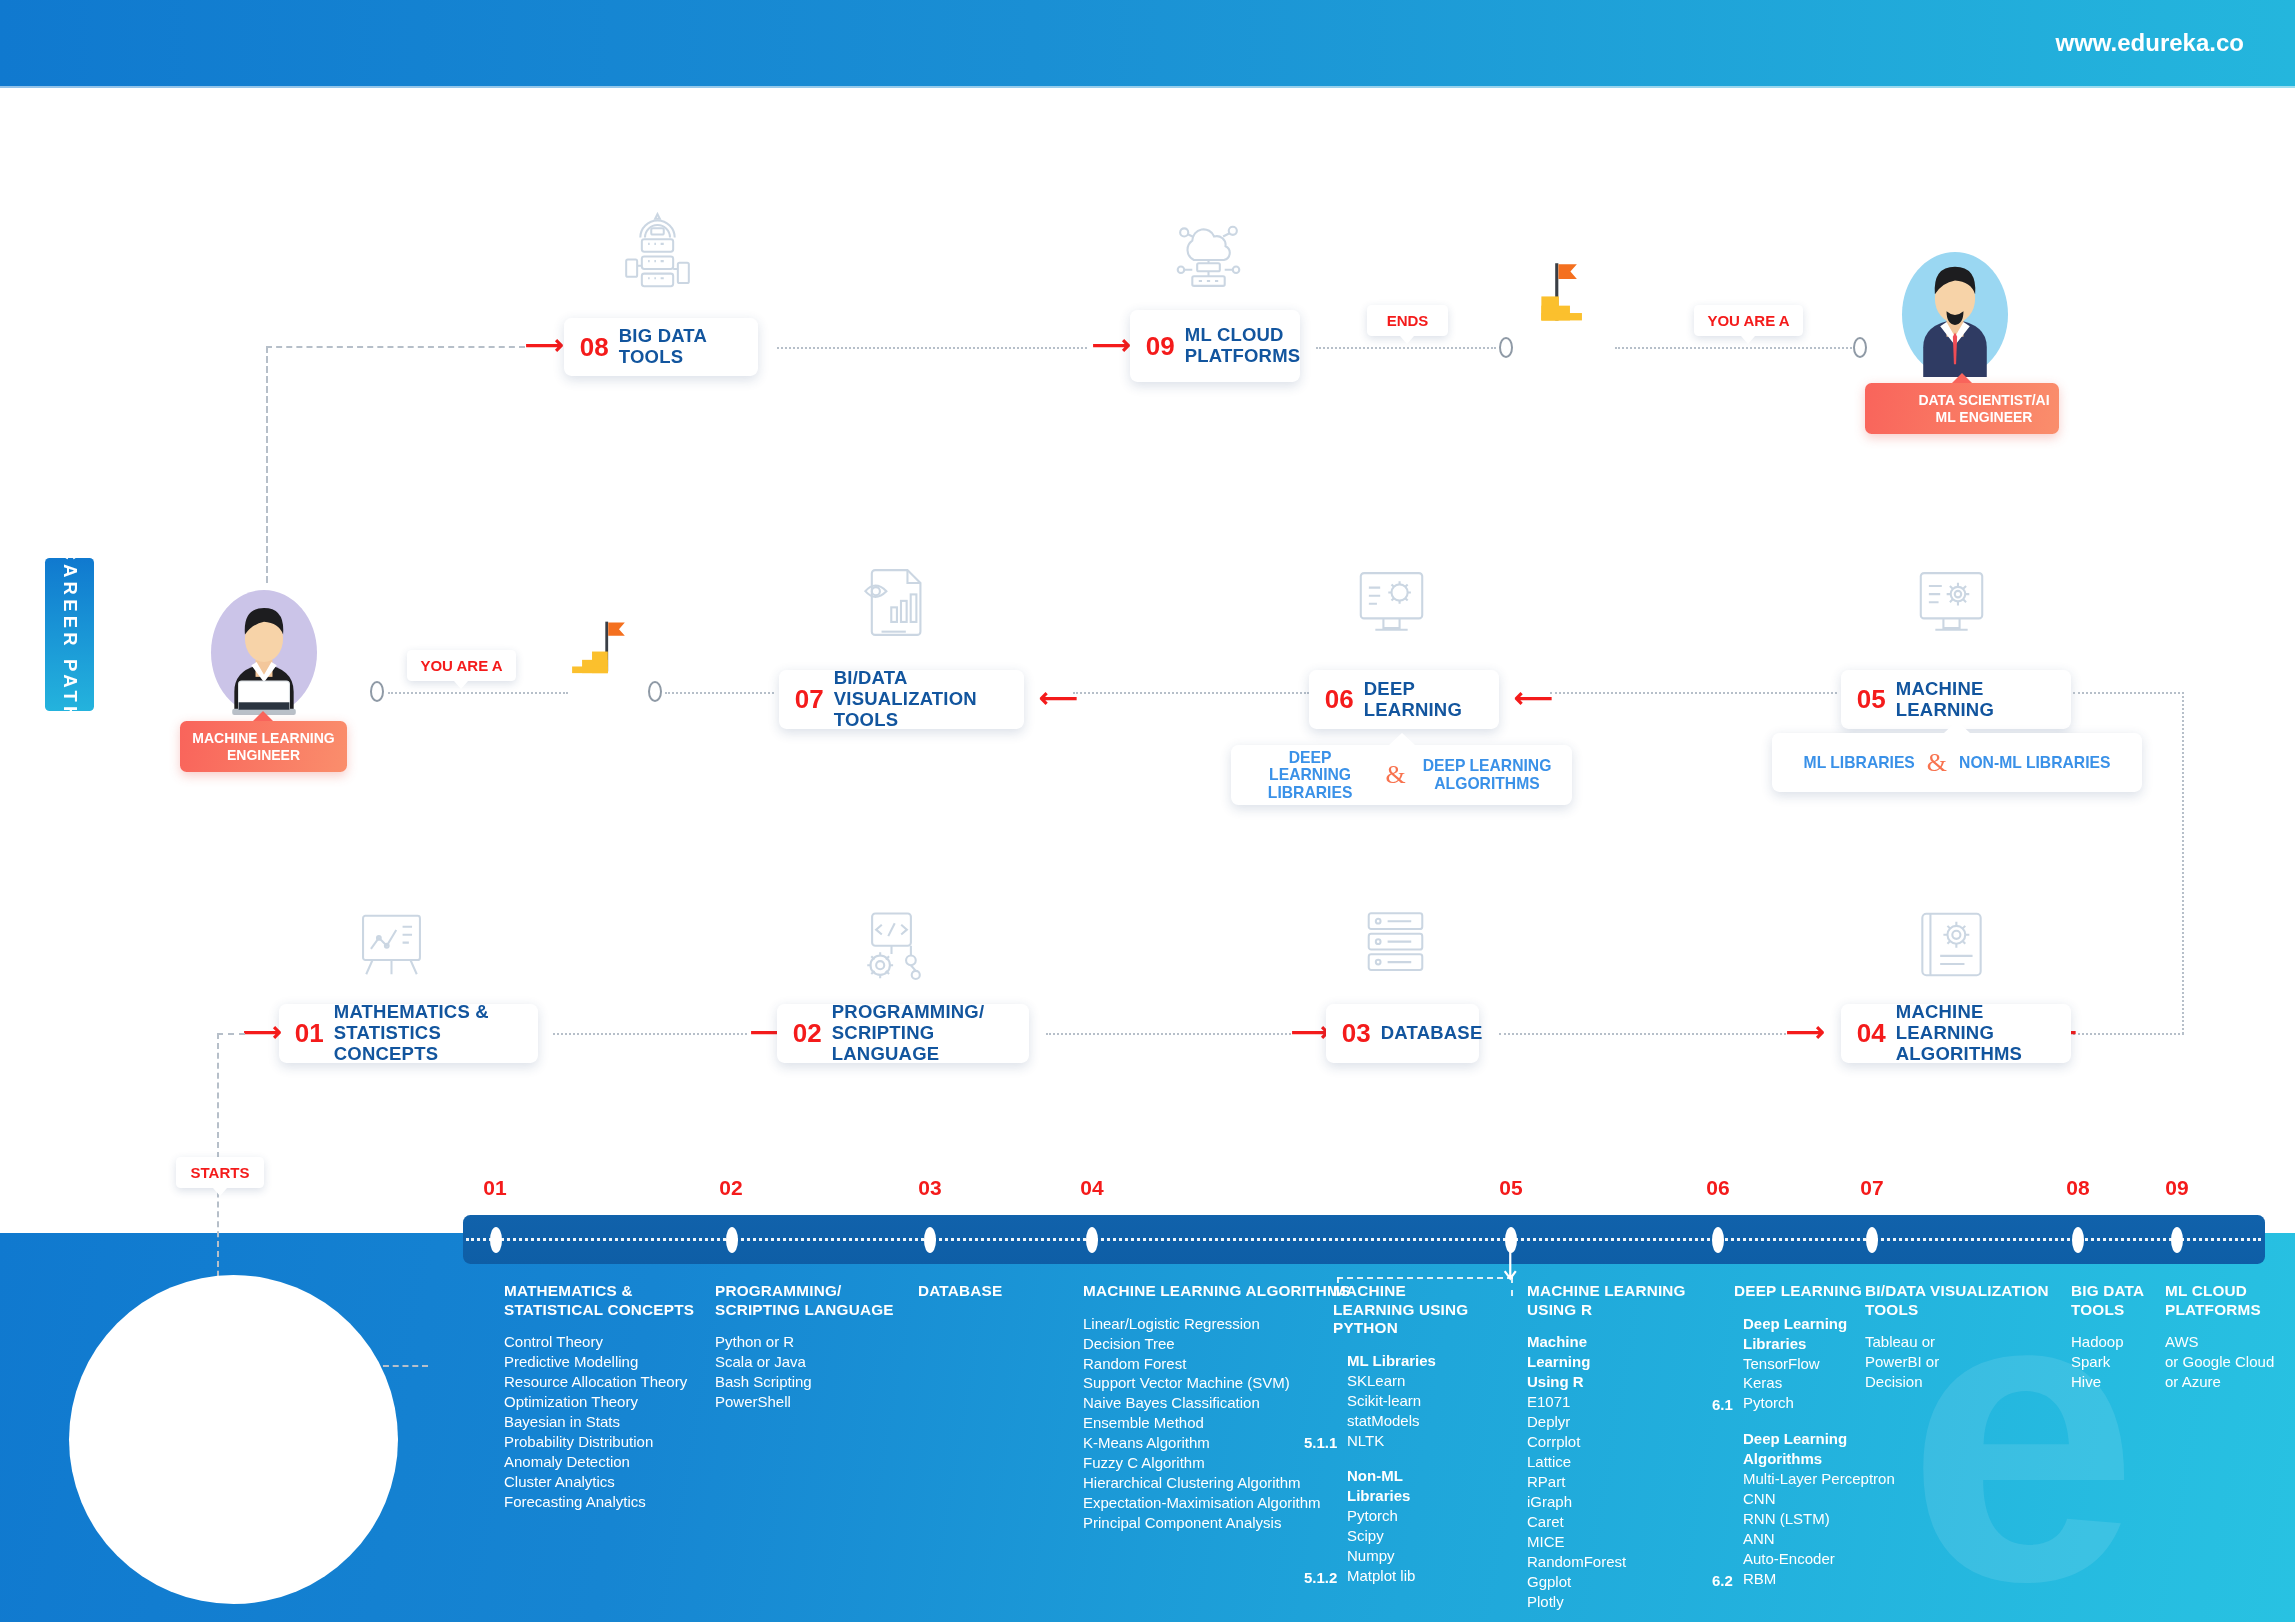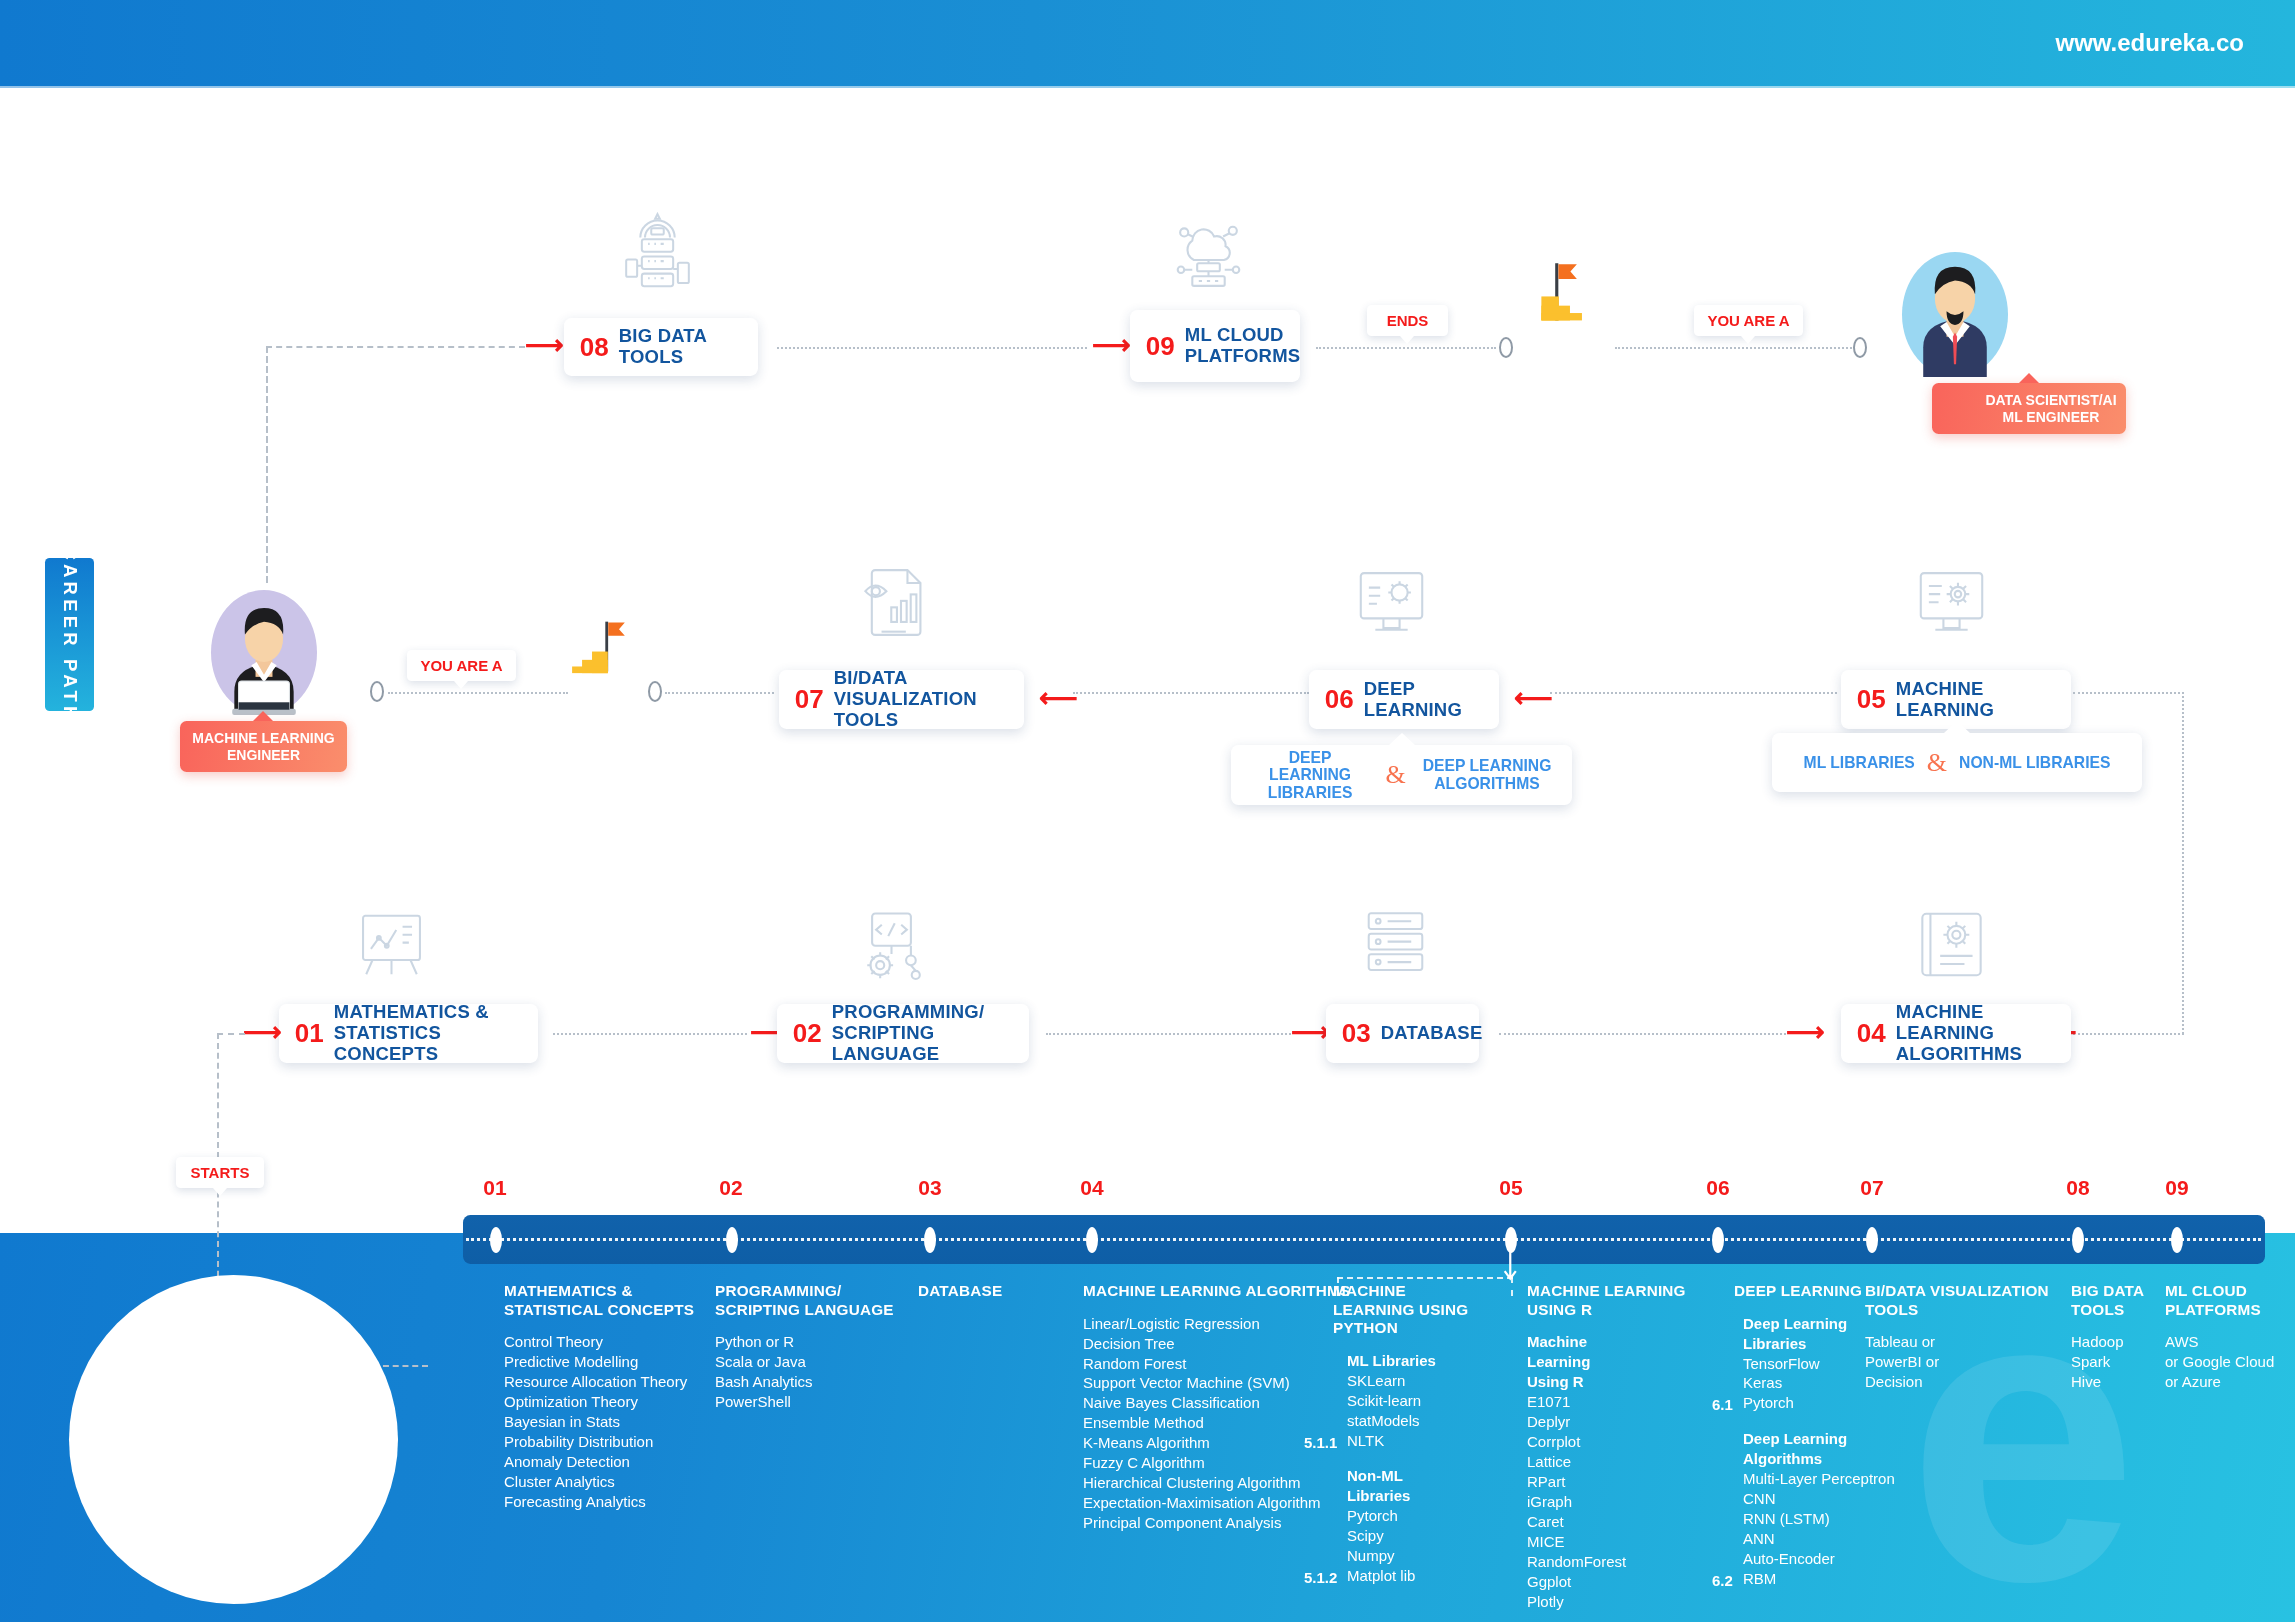--- a/index.html
+++ b/index.html
@@ -203,21 +203,21 @@
     <svg width="106" height="125" viewBox="0 0 100 118" style="position:absolute;left:0;top:0;">
       <path d="M20 90 q0 -22 30 -26 q30 4 30 26 v28 H20z" fill="#2f3b63"></path>
       <path d="M42 64 h16 v16 h-16z" fill="#f3c79b"></path>
       <path d="M42 66 l8 14 l8 -14 l6 4 l-14 18 l-14 -18z" fill="#fff"></path>
       <path d="M48 80 l2 -4 l2 4 l-1 26 l-2 0z" fill="#ef4c54"></path>
       <ellipse cx="50" cy="44" rx="19" ry="23" fill="#f7d3a8"></ellipse>
       <path d="M31 40 q-2 -26 19 -26 q21 0 19 26 q-4 -12 -19 -13 q-12 2 -19 13z" fill="#1d1d1f"></path>
       <path d="M42 56 q8 7 16 0 q0 12 -8 13 q-8 -1 -8 -13z" fill="#1d1d1f"></path>
     </svg>
   </div>
-  <div class="role-tag" style="left:1932px; top:383px; width:194px; height:51px;padding-left:44px;">
+  <div class="role-tag" style="left:1865px; top:383px; width:194px; height:51px;padding-left:44px;">
     <span class="notch"></span>
     <span>DATA SCIENTIST/AI ML ENGINEER</span>
   </div>
 
   <div class="vdash" style="left:266px; top:347px; height:236px;"></div>
 
   <div class="avatar" style="left:211px; top:590px;">
     <div class="av-bg" style="background:#cbc4e8;"></div>
     <svg width="106" height="125" viewBox="0 0 100 118" style="position:absolute;left:0;top:0;">
       <path d="M22 96 q0 -22 28 -26 q28 4 28 26 v22 H22z" fill="#1d1d1f"></path>
@@ -461,21 +461,21 @@
       <li>Cluster Analytics</li>
       <li>Forecasting Analytics</li>
     </ul>
   </div>
 
   <div class="col" style="left:715px; width:199px;">
     <h4>PROGRAMMING/ SCRIPTING LANGUAGE</h4>
     <ul>
       <li>Python or R</li>
       <li>Scala or Java</li>
-      <li>Bash Analytics</li>
+      <li>Bash Scripting</li>
       <li>PowerShell</li>
     </ul>
   </div>
 
   <div class="col" style="left:918px; width:162px;">
     <h4>DATABASE</h4>
   </div>
 
   <div class="col" style="left:1083px; width:278px;">
     <h4>MACHINE LEARNING ALGORITHMS</h4>

